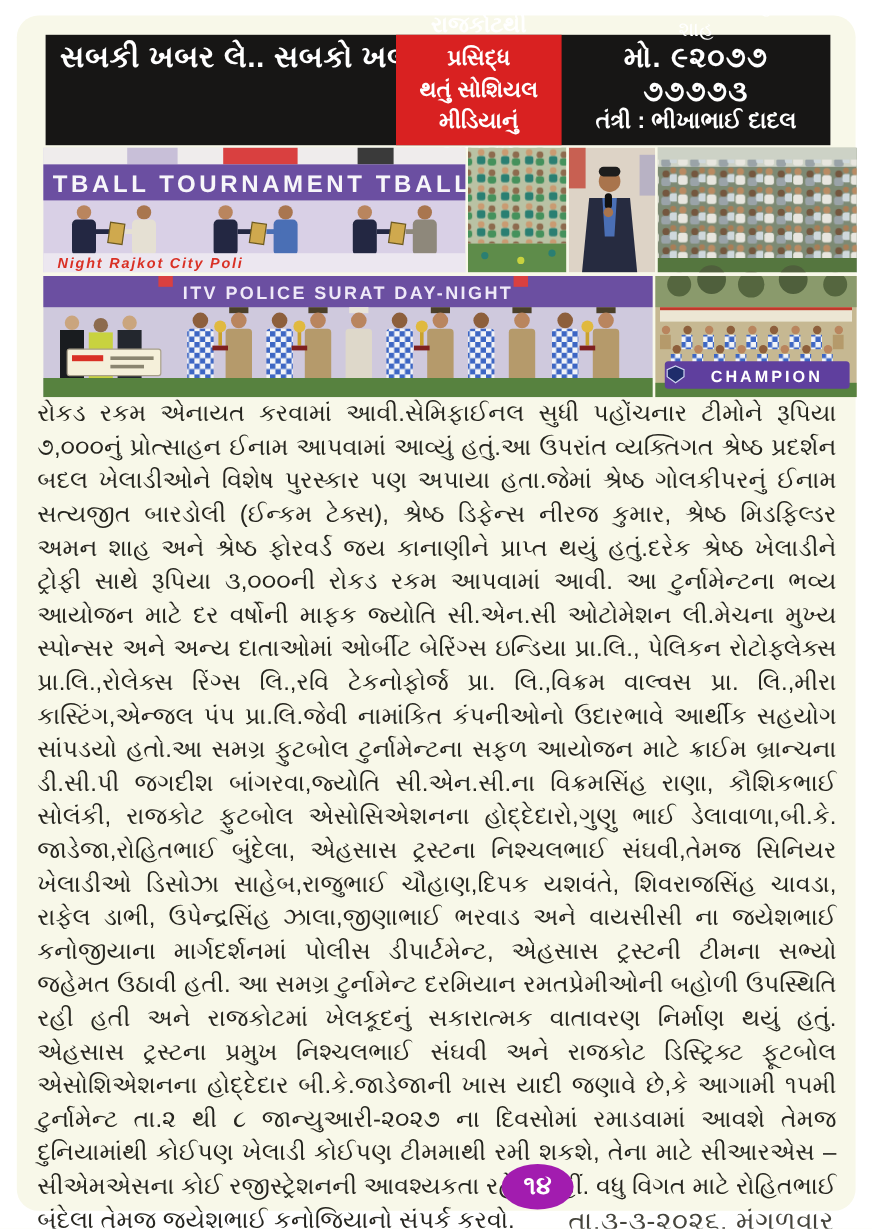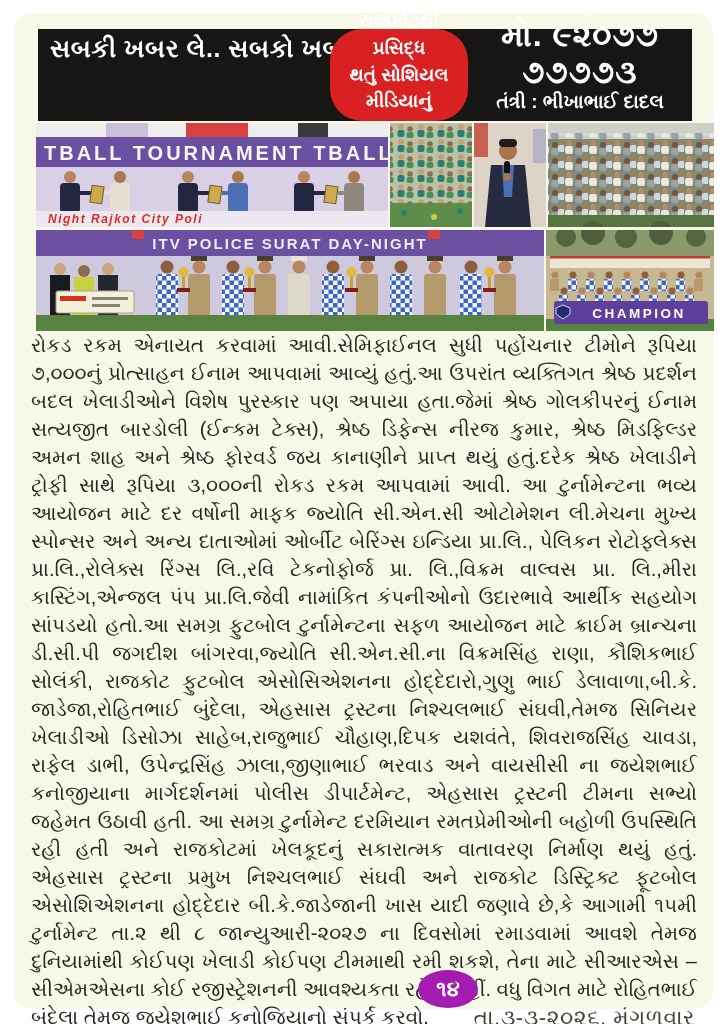--- a/index.html
+++ b/index.html
@@ -16,28 +16,28 @@
   .masthead{
     position:absolute;left:24px;top:16px;width:654px;height:92px;
     background:#171615;display:flex;align-items:stretch;
   }
   .mast-left{flex:1;min-width:0;color:#fff;padding:5px 2px 0 12px;}
   .tagline{font-size:25px;font-weight:bold;letter-spacing:.5px;white-space:nowrap;}
   .logo{font-size:56px;font-weight:bold;line-height:1.05;letter-spacing:1px;white-space:nowrap;margin-top:-3px;position:relative;}
   .logo-accent{position:absolute;left:268px;bottom:-2px;width:9px;height:9px;background:#d92121;border-radius:2px;}
   .mast-mid{
     width:134px;background:#d92121;color:#fff;display:flex;flex-direction:column;
-    justify-content:center;text-align:center;font-size:18.5px;font-weight:bold;line-height:1.45;padding:2px;border-radius:32px;
+    justify-content:center;text-align:center;font-size:18.5px;font-weight:bold;line-height:1.45;padding:2px;
   }
   .mast-right{
     width:212px;color:#fff;display:flex;flex-direction:column;justify-content:flex-end;
     text-align:center;padding:8px 6px;
   }
   .founder{font-size:17px;}
-  .phone{font-size:32px;font-weight:bold;letter-spacing:1px;}
+  .phone{font-size:24px;font-weight:bold;letter-spacing:1px;}
   .editor{font-size:19px;font-weight:bold;}
   
   .collage{position:absolute;left:22px;top:110px;width:678px;height:208px;}
   .collage svg{display:block;}
   
   .article{
     position:absolute;left:17px;top:318px;width:666px;
     font-size:20px;line-height:28px;text-align:justify;
     color:#26251f;
   }

